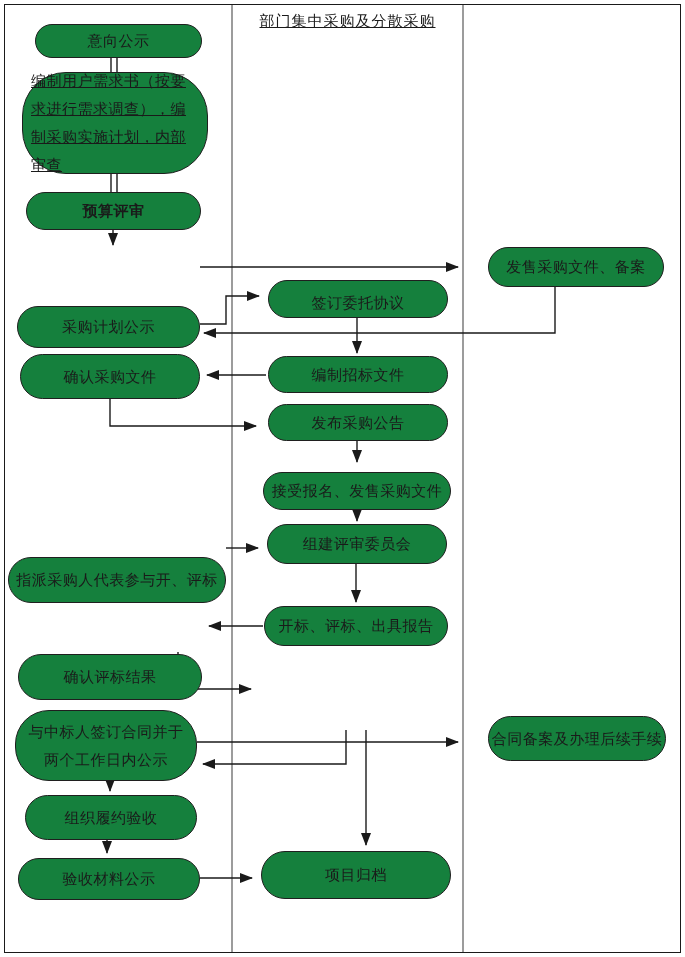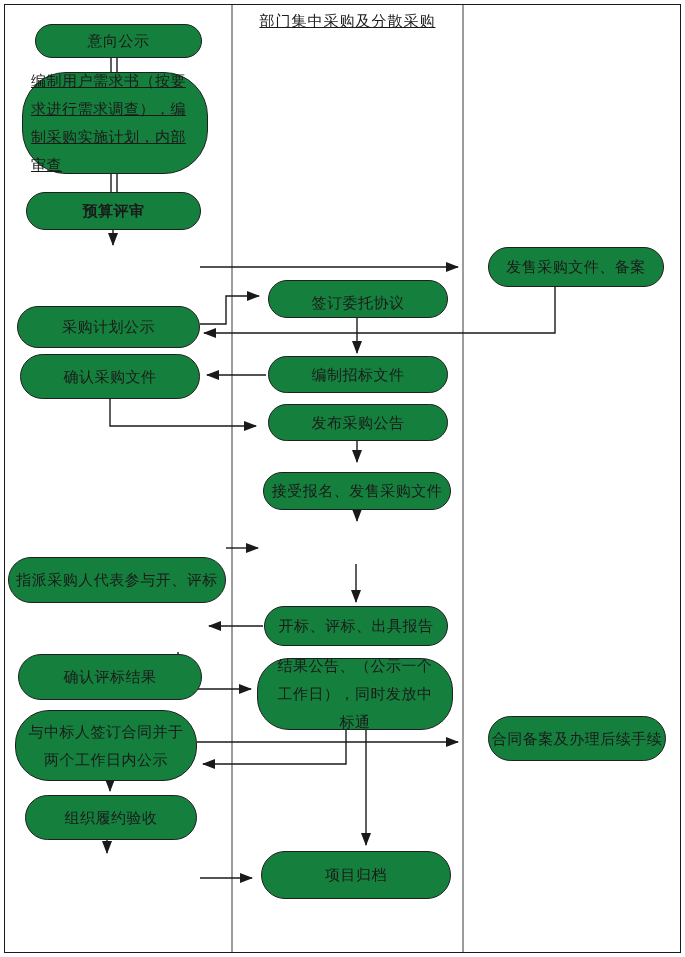--- a/index.html
+++ b/index.html
@@ -97,37 +97,40 @@
       </div>
       <div class="node" style="left: 18px; top: 606px; width: 184px; height: 46px; border-radius: 23px; border-color: rgb(31, 31, 31); margin-top: 48px;">
         <span class="node-label">确认评标结果</span>
       </div>
       <div class="node" style="left: 15px; top: 710px; width: 182px; height: 71px; border-radius: 34px; border-color: rgb(31, 31, 31);">
         <span class="node-label" style="width: 168px;">与中标人签订合同并于两个工作日内公示</span>
       </div>
       <div class="node" style="left: 25px; top: 795px; width: 172px; height: 45px; border-radius: 23px; border-color: rgb(31, 31, 31);">
         <span class="node-label">组织履约验收</span>
       </div>
+      <div class="node" style="left: 18px; top: 858px; width: 182px; height: 42px; border-radius: 21px; border-color: rgb(31, 31, 31);">
+        <span class="node-label">验收材料公示</span>
+      </div>
       <div class="node" style="left: 268px; top: 280px; width: 180px; height: 38px; border-radius: 19px; border-color: rgb(31, 31, 31); align-items: flex-end;">
         <span class="node-label">签订委托协议</span>
       </div>
       <div class="node" style="left: 268px; top: 356px; width: 180px; height: 37px; border-radius: 19px; border-color: rgb(31, 31, 31);">
         <span class="node-label">编制招标文件</span>
       </div>
       <div class="node" style="left: 268px; top: 404px; width: 180px; height: 37px; border-radius: 19px; border-color: rgb(31, 31, 31);">
         <span class="node-label">发布采购公告</span>
       </div>
       <div class="node" style="left: 263px; top: 466px; width: 188px; height: 38px; border-radius: 19px; border-color: rgb(31, 31, 31); margin-top: 6px;">
         <span class="node-label">接受报名、发售采购文件</span>
       </div>
+      <div class="node" style="left: 267px; top: 524px; width: 180px; height: 40px; border-radius: 20px; border-color: rgb(31, 31, 31);">
+        <span class="node-label">组建评审委员会</span>
+      </div>
       <div class="node" style="left: 264px; top: 606px; width: 184px; height: 40px; border-radius: 20px; border-color: rgb(31, 31, 31); align-items: center;">
         <span class="node-label">开标、评标、出具报告</span>
-      </div>
-      <div class="node" style="left: 257px; top: 658px; width: 196px; height: 72px; border-radius: 32px; border-color: rgb(31, 31, 31);">
-        <span class="node-label" style="width: 170px;">结果公告、（公示一个工作日），同时发放中标通</span>
       </div>
       <div class="node" style="left: 261px; top: 851px; width: 190px; height: 48px; border-radius: 24px; border-color: rgb(31, 31, 31);">
         <span class="node-label">项目归档</span>
       </div>
       <div class="node" style="left: 488px; top: 247px; width: 176px; height: 40px; border-radius: 20px; border-color: rgb(31, 31, 31);">
         <span class="node-label">发售采购文件、备案</span>
       </div>
       <div class="node" style="left: 488px; top: 716px; width: 178px; height: 45px; border-radius: 23px; border-color: rgb(31, 31, 31);">
         <span class="node-label">合同备案及办理后续手续</span>
       </div>

